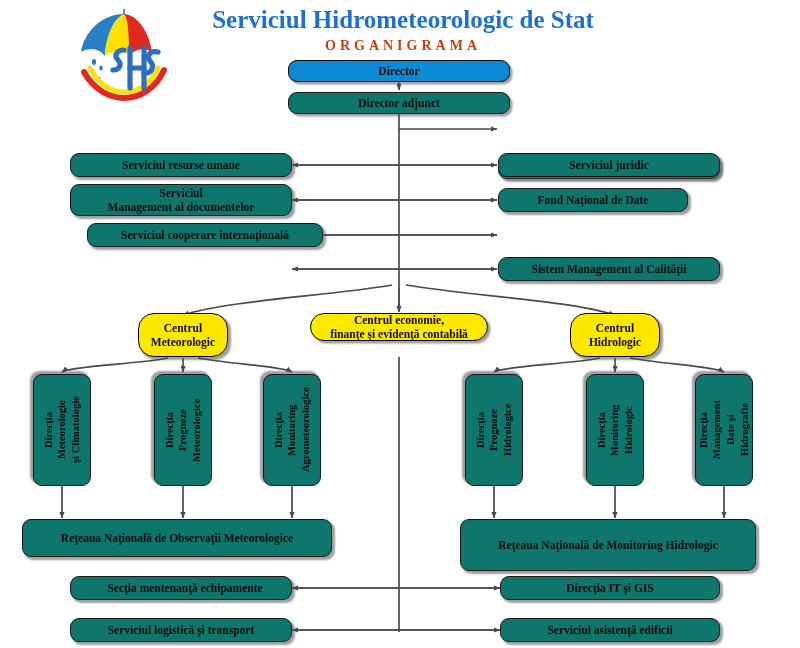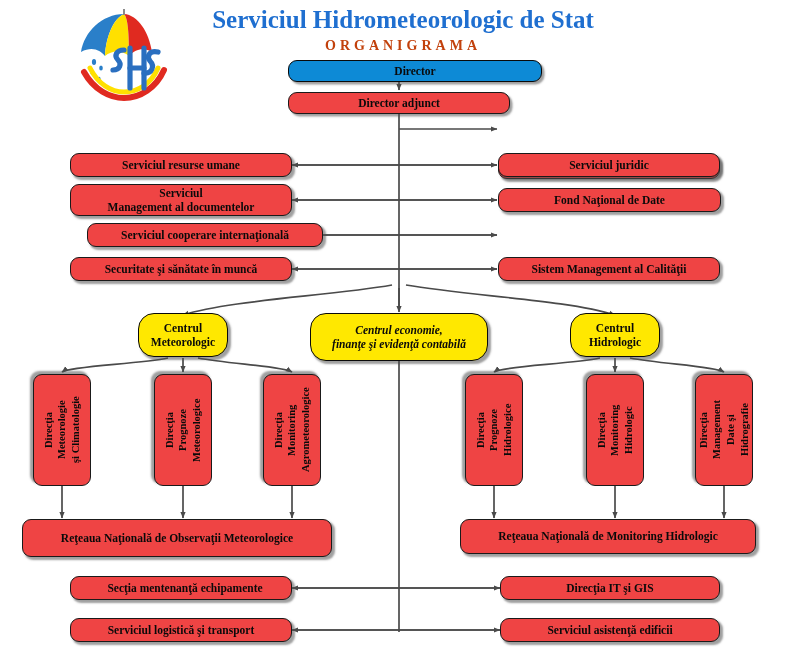--- a/index.html
+++ b/index.html
@@ -52,21 +52,21 @@
     color: #c2410c;
     letter-spacing: 4px;
   }
 
   
   .box {
     position: absolute;
     box-sizing: border-box;
     border: 1.4px solid #1a1a1a;
     border-radius: 9px;
-    background: #ef4444;
+    background: #0f766e;
     box-shadow: 2.5px 2.5px 2px rgba(80,80,80,0.55);
     display: flex;
     align-items: center;
     justify-content: center;
     text-align: center;
     font-size: 11.5px;
     font-weight: bold;
     color: #0a0a0a;
     line-height: 1.25;
     padding: 1px 4px;
@@ -176,46 +176,45 @@
         <path d="M72 42 L72 82"></path>
         <path d="M58 62 L72 62"></path>
         <path d="M86 46 C 78 44, 74 50, 78 55 C 83 60, 80 68, 72 67"></path>
       </g>
     </svg>
   </div>
 
   <div class="title">Serviciul Hidrometeorologic de Stat</div>
   <div class="subtitle">ORGANIGRAMA</div>
 
-  <div class="box blue" style="left:288px; top:60px; width:254px; height:22px;">Director</div>
+  <div class="box blue" style="left:288px; top:60px; width:222px; height:22px;">Director</div>
 
   <div class="box" style="left:288px; top:92px; width:222px; height:22px;">Director  adjunct</div>
 
   <div class="box" style="left:498px; top:117px; width:222px; height:24px;margin-top:38px;">Serviciul audit intern</div>
   <div class="box" style="left:498px; top:153px; width:222px; height:24px;">Serviciul juridic</div>
-  <div class="box" style="left:498px; top:188px; width:223px; height:24px;">Fond Naţional de Date</div>
+  <div class="box" style="left:498px; top:188px; width:190px; height:24px;">Fond Naţional de Date</div>
   <div class="box" style="left:498px; top:257px; width:222px; height:24px;">Sistem Management al Calităţii</div>
 
   <div class="box" style="left:70px; top:153px; width:222px; height:24px;">Serviciul resurse umane</div>
   <div class="box" style="left:70px; top:184px; width:222px; height:32px;">
       <span class="lines">
         <span>Serviciul</span>
         <span>Management al documentelor</span>
       </span>
     </div>
   <div class="box" style="left:70px; top:223px; width:236px; height:24px;margin-left:17px;">Serviciul cooperare internaţională</div>
-  <div class="box" style="left:70px; top:257px; width:222px; height:24px;">Securitate şi sănătate în muncă</div>
 
   <div class="box yellow" style="left:138px; top:313px; width:90px; height:44px;">
       <span class="lines">
         <span>Centrul</span>
         <span>Meteorologic</span>
       </span>
     </div>
-  <div class="box yellow" style="left:310px; top:313px; width:178px; height:48px;font-style:italic;">
+  <div class="box yellow" style="left:310px; top:313px; width:178px; height:28px;">
       <span class="lines">
         <span>Centrul economie,</span>
         <span>finanţe şi evidenţă contabilă</span>
       </span>
     </div>
   <div class="box yellow" style="left:570px; top:313px; width:90px; height:44px;">
       <span class="lines">
         <span>Centrul</span>
         <span>Hidrologic</span>
       </span>
@@ -260,20 +259,20 @@
   <div class="box vert" style="left:695px; top:374px; width:58px; height:112px;">
       <span class="lines">
         <span>Direcţia</span>
         <span>Management</span>
         <span>Date şi</span>
         <span>Hidrografie</span>
       </span>
     </div>
 
   <div class="box" style="left:22px; top:519px; width:310px; height:38px;">Reţeaua Naţională de Observaţii  Meteorologice</div>
-  <div class="box" style="left:460px; top:519px; width:296px; height:35px;">Reţeaua Naţională de Monitoring  Hidrologic</div>
+  <div class="box" style="left:460px; top:519px; width:296px; height:52px;">Reţeaua Naţională de Monitoring  Hidrologic</div>
 
   <div class="box" style="left:70px; top:576px; width:222px; height:24px;padding-left:12px;">Secţia mentenanţă echipamente</div>
   <div class="box" style="left:70px; top:618px; width:222px; height:24px;">Serviciul logistică şi transport</div>
   <div class="box" style="left:500px; top:576px; width:220px; height:24px;">Direcţia IT şi GIS</div>
   <div class="box" style="left:500px; top:618px; width:220px; height:24px;">Serviciul asistenţă edificii</div>
 
 </div>
 
 </body></html>

